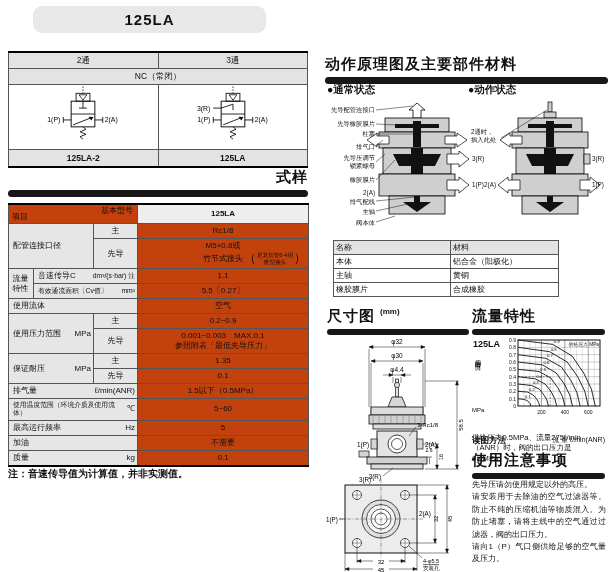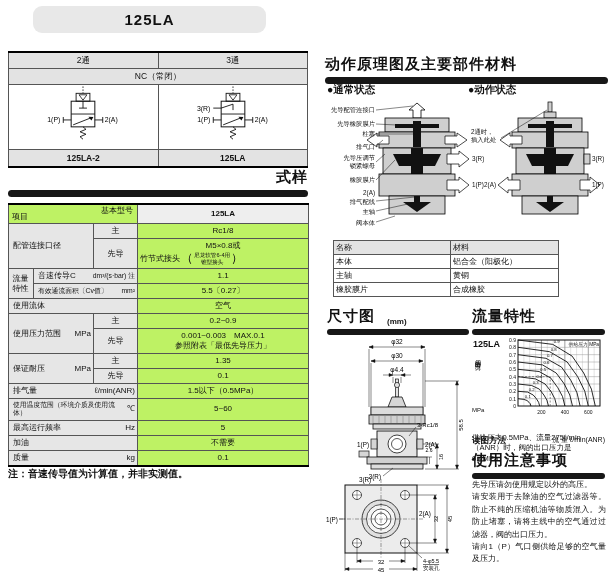--- a/index.html
+++ b/index.html
@@ -11,29 +11,29 @@
   .title-box{left:33px;top:6px;width:233px;height:27px;background:#e8e8e8;border-radius:9px;
              display:flex;align-items:center;justify-content:center;font-size:15px;font-weight:bold;letter-spacing:1px;}
   
   table{border-collapse:collapse;}
   .sym-table{width:300px;border:1.5px solid #000;border-top-width:2.5px;border-bottom-width:2px;}
   .sym-table td{border:1px solid #555;font-size:8.5px;text-align:center;padding:1px 2px;}
   .sym-table .gray td{background:#e3e3e3;height:13px;}
   .sym-table .models td{background:#e3e3e3;font-weight:bold;height:14px;}
   .sym-table .symrow td{height:64px;padding:0;background:#fff;}
   .spec{width:300px;border:1.5px solid #000;border-top-width:2px;border-bottom-width:2px;table-layout:fixed;}
-  .spec td{border:1px solid #555;font-size:8px;text-align:center;padding:2px 2px;background:#bef264;line-height:1.25;}
+  .spec td{border:1px solid #555;font-size:8px;text-align:center;padding:2px 2px;background:#c2410c;line-height:1.25;}
   .spec td.lbl{background:#e6e6e6;text-align:left;padding-left:4px;}
   .spec td.lblc{background:#e6e6e6;text-align:center;padding-left:2px;}
   .spec .lr{display:flex;justify-content:space-between;align-items:center;gap:2px;}
   .spec .sm{font-size:6.8px;}
   .diagcell{position:relative;background:#e6e6e6 linear-gradient(to top right,transparent 49.2%,#555 49.2%,#555 50.8%,transparent 50.8%);height:14px;}
   .diag-a{position:absolute;left:3px;bottom:1px;font-size:8px;}
   .diag-b{position:absolute;right:4px;top:1px;font-size:8px;}
-  .fitrow{display:flex;align-items:center;justify-content:flex-start;gap:1px;}
+  .fitrow{display:flex;align-items:center;justify-content:flex-end;gap:1px;}
   .bigp{font-size:12px;font-weight:normal;}
   .stack{display:inline-flex;flex-direction:column;font-size:5.6px;line-height:1.1;text-align:center;}
   .footnote{font-size:10px;font-weight:bold;}
   .mat-table{width:226px;border:1.5px solid #000;}
   .mat-table td{border:1px solid #555;font-size:8px;height:11px;padding:1px 2px;}
   .mat-table .hd td{background:#e3e3e3;}
   .status-lbl{font-size:10.5px;font-weight:bold;}
   .howto-t{font-size:8.5px;font-weight:bold;}
   .howto-x{font-size:7px;text-align:right;}
   .howto-b{font-size:7.6px;line-height:1.35;margin-top:2px;}
@@ -350,21 +350,21 @@
       <td>黄铜</td>
     </tr>
     <tr>
       <td>橡胶膜片</td>
       <td>合成橡胶</td>
     </tr>
   </tbody>
     </table>
 
   <div class="abs" style="left:2px;top:252px;width:142px;">
-    <div style="display:flex;align-items:flex-end;gap:12px;">
+    <div style="display:flex;align-items:flex-start;gap:5px;">
       <span class="sec-head">尺寸图</span>
       <span style="font-size:8px;font-weight:bold;">(mm)</span>
     </div>
     <div class="bar" style="height:6px;"></div>
   </div>
 
   <svg class="abs" style="left:0;top:280px;" width="145" height="238" viewBox="0 0 145 238">
     <g stroke="#111" stroke-width="0.5" fill="none">
       <line x1="44" y1="14" x2="44" y2="72"></line>
         <line x1="100" y1="14" x2="100" y2="72"></line>

